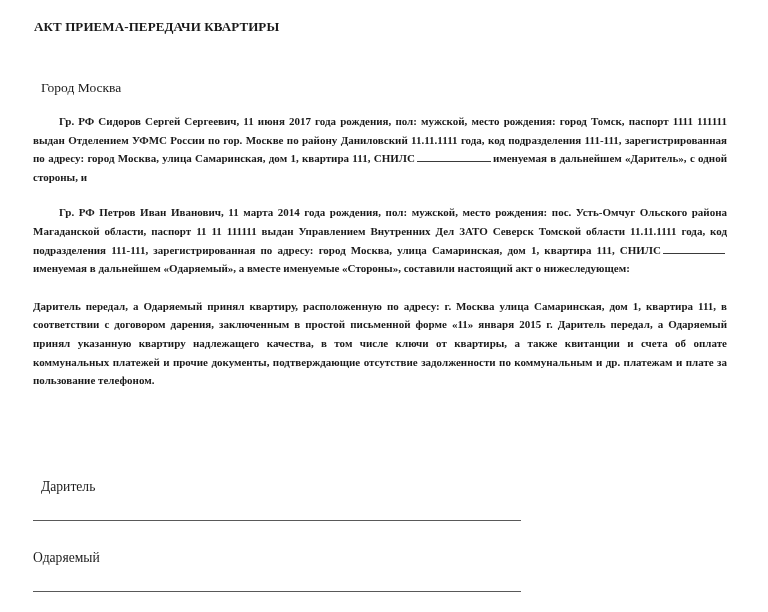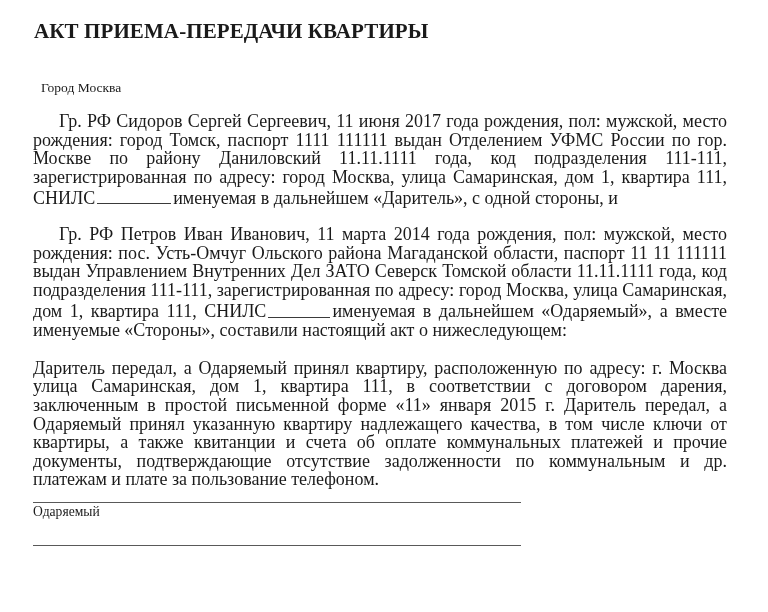--- a/index.html
+++ b/index.html
@@ -18,21 +18,21 @@
     position: relative;
     width: 768px;
     height: 612px;
     box-sizing: border-box;
     padding: 0;
   }
   .doc-title {
     position: absolute;
     left: 34px;
     top: 19px;
-    font-size: 21px;
+    font-size: 13px;
     font-weight: bold;
     letter-spacing: 0.1px;
     white-space: nowrap;
   }
   .datebar {
     position: absolute;
     left: 41px;
     top: 80px;
     width: 694px;
     display: flex;
@@ -44,25 +44,26 @@
   .datebar .date { white-space: nowrap; padding-right: 84px; }
 
   .body-block {
     position: absolute;
     left: 33px;
     top: 112px;
     width: 702px;
   }
   p.para {
     margin: 0 8px 0 0;
-    font-size: 18px;
+    font-size: 11px;
     line-height: 18.6px;
     text-align: justify;
     text-justify: inter-word;
     hyphens: none;
+    font-weight: bold;
   }
   p.indent { text-indent: 26px; }
   p.gap-md { margin-top: 17px; }
   p.gap-lg { margin-top: 19px; }
 
   .blank {
     display: inline-block;
     width: 74px;
     border-bottom: 1.2px solid #3a3a3a;
     height: 0.95em;
@@ -82,21 +83,21 @@
     line-height: 18px;
     padding-left: 8px;
   }
   .sig-label.second { padding-left: 0px; }
   .sig-line {
     width: 488px;
     height: 0;
     border-top: 1.6px solid #595959;
     margin-top: 24px;
   }
-  .sig-group-2 { }
+  .sig-group-2 { margin-top: 28px; }
 </style>
 </head>
 <body>
 
 <div class="page">
 
   <div class="doc-title">АКТ ПРИЕМА-ПЕРЕДАЧИ КВАРТИРЫ</div>
 
   <div class="datebar">
     <span class="city">Город Москва</span>
@@ -109,20 +110,21 @@
     <p class="para indent gap-md"><span>Гр. РФ Петров Иван Иванович, 11 марта 2014 года рождения, пол: мужской, место рождения: пос. Усть-Омчуг Ольского района Магаданской области, паспорт 11 11 111111 выдан Управлением Внутренних Дел ЗАТО Северск Томской области 11.11.1111 года, код подразделения 111-111, зарегистрированная по адресу: город Москва, улица Самаринская, дом 1, квартира 111, СНИЛС</span><span class="blank short"></span><span>именуемая в дальнейшем «Одаряемый», а вместе именуемые «Стороны», составили настоящий акт о нижеследующем:</span></p>
 
     <p class="para gap-lg">Даритель передал, а Одаряемый принял квартиру, расположенную по адресу: г. Москва улица Самаринская, дом 1, квартира 111, в соответствии с договором дарения, заключенным в простой письменной форме «11» января 2015 г. Даритель передал, а Одаряемый принял указанную квартиру надлежащего качества, в том числе ключи от квартиры, а также квитанции и счета об оплате коммунальных платежей и прочие документы, подтверждающие отсутствие задолженности по коммунальным и др. платежам и плате за пользование телефоном.</p>
 
 
   </div>
 
   <div class="sig-block">
 
     <div>
+      <div class="sig-label">Даритель</div>
       <div class="sig-line"></div>
     </div>
 
     <div class="sig-group-2">
       <div class="sig-label second">Одаряемый</div>
       <div class="sig-line"></div>
     </div>
 
   </div>
 

